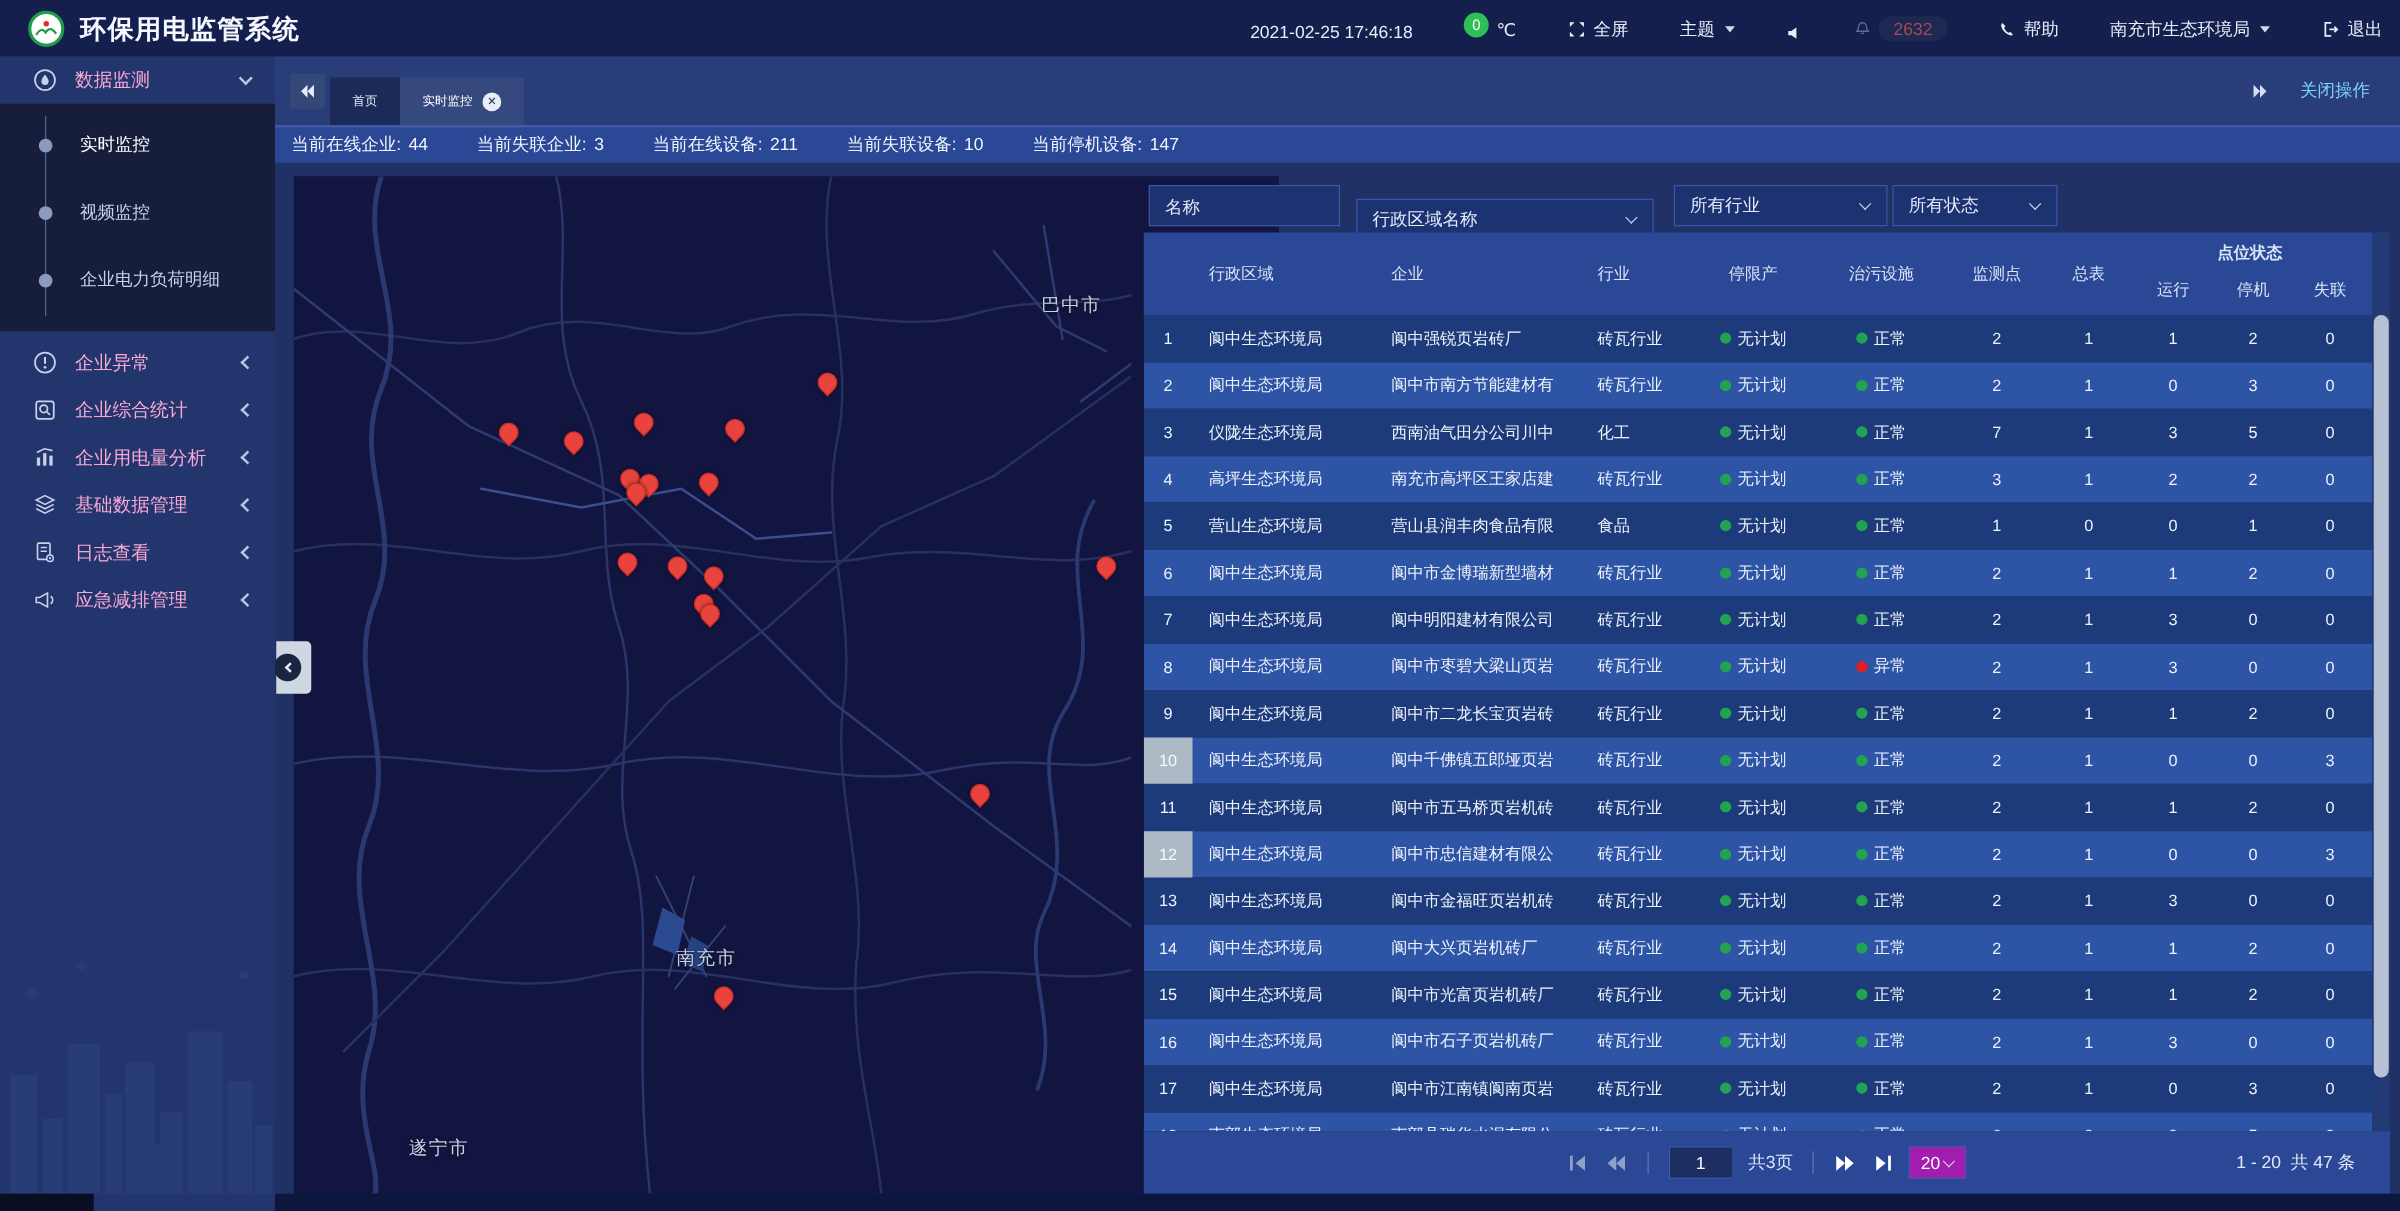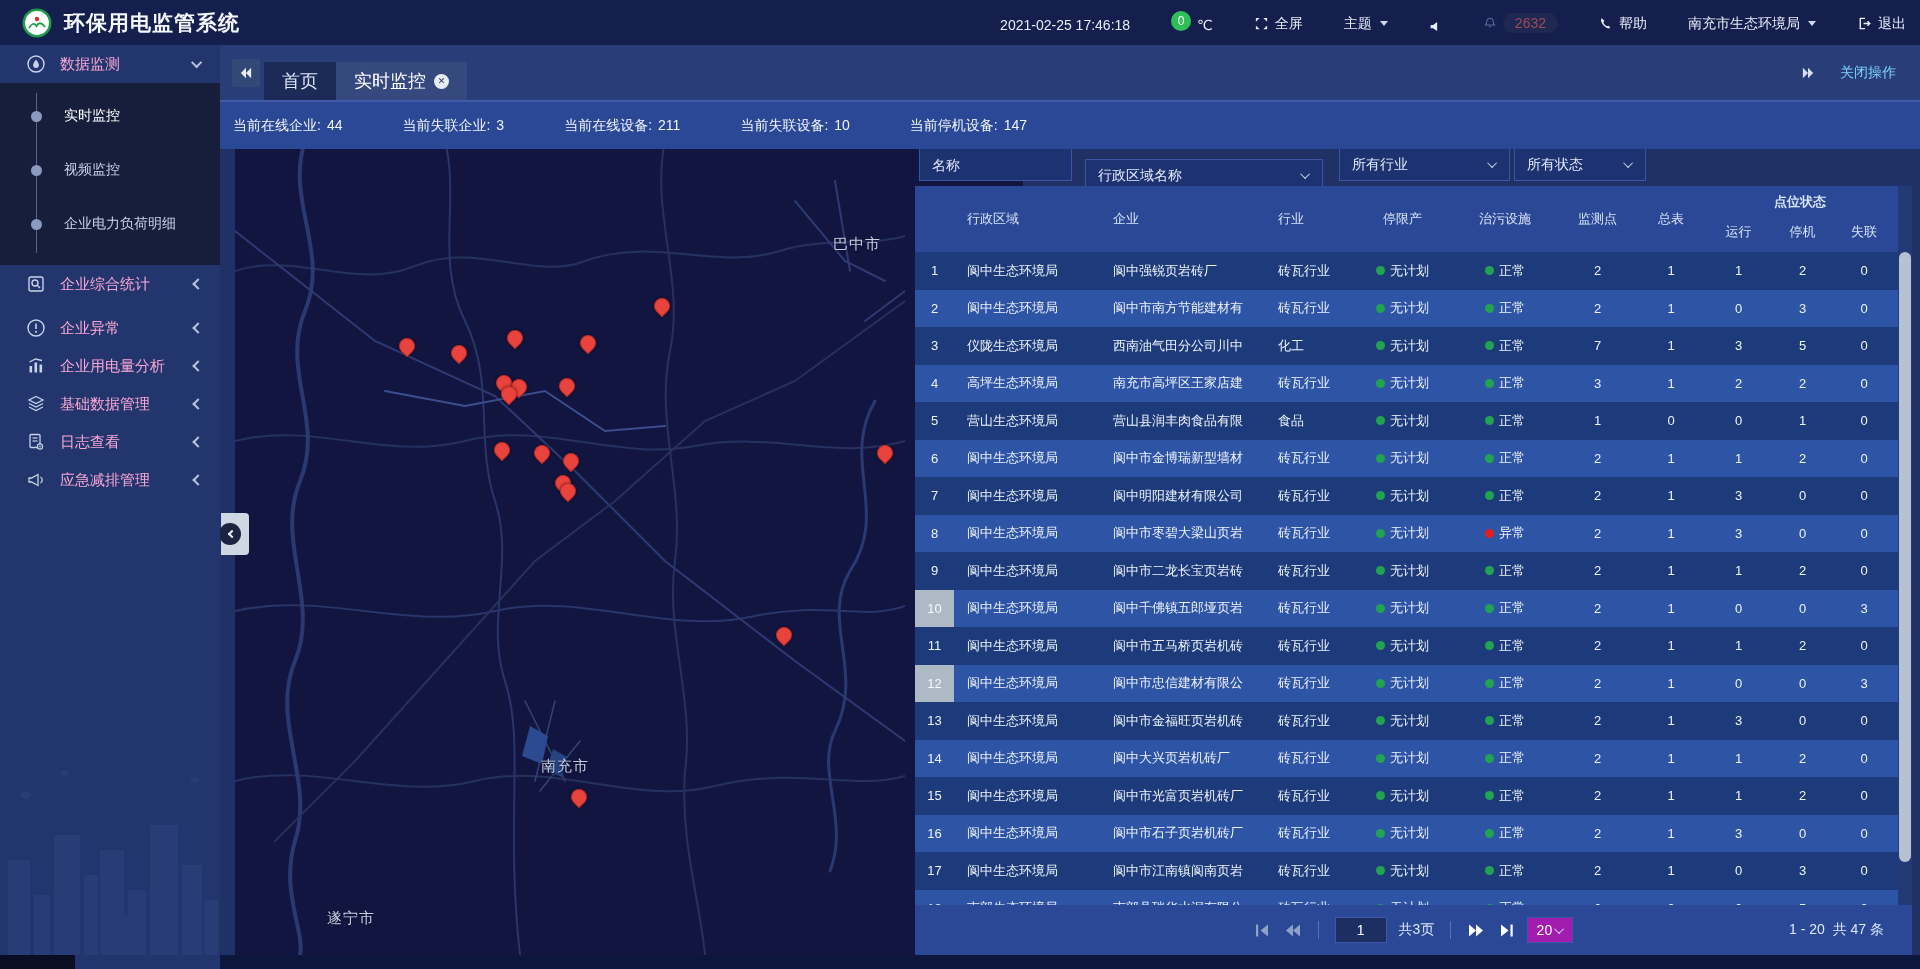--- a/index.html
+++ b/index.html
@@ -37,33 +37,33 @@
   .sdot { position:absolute; left:31px; width:11px; height:11px; border-radius:50%; background:#8d9abf; }
   .skyline { position:absolute; left:0; bottom:14px; width:220px; height:190px; opacity:.55; }
   .side-black { position:absolute; left:0; top:955px; width:75px; height:14px; background:#0a0e22; z-index:25; }
 
   
   .tabbar { position:absolute; left:220px; top:45px; width:1700px; height:55px; background:#293d79;
             display:flex; align-items:center; z-index:10; }
   .tab-collapse { width:28px; height:28px; margin:0 4px 0 12px; background:#344878; display:flex;
                   align-items:center; justify-content:center; border-radius:2px; cursor:pointer; }
   .tab { height:38px; align-self:flex-end; display:flex; align-items:center; padding:0 18px;
-         font-size:18px; color:#dfe6f6; cursor:pointer; }
+         font-size:10px; color:#dfe6f6; cursor:pointer; }
   .tab.inactive { background:#1b2a57; }
   .tab.active { background:#36497f; color:#fff; }
   .tab-close { width:15px; height:15px; margin-left:8px; border-radius:50%; background:#e9edf6;
                position:relative; cursor:pointer; }
   .tab-close::before { content:"✕"; position:absolute; left:0; top:0; width:15px; height:15px;
                font-size:9px; color:#26335f; display:flex; align-items:center; justify-content:center; }
   .tabbar-right { margin-left:auto; display:flex; align-items:center; gap:24px; padding-right:24px;
                   color:#7dd3fc; font-size:14px; }
 
   
-  .statsbar { position:absolute; left:220px; top:100px; width:1700px; height:49px; background:#2b4896;
-              border-top:2px solid #4259a8; display:flex; align-items:center; gap:60px; padding-left:13px;
+  .statsbar { position:absolute; left:220px; top:100px; width:1700px; height:30px; background:#2b4896;
+              border-top:2px solid #4259a8; display:flex; align-items:center; gap:39px; padding-left:13px;
               color:#f0f4fd; font-size:14px; z-index:10; }
   .stat { display:flex; gap:6px; white-space:nowrap; }
 
   
   .content-bg { position:absolute; left:220px; top:141px; width:1700px; height:814px; background:#203166; }
   .bottom-strip { position:absolute; left:220px; top:955px; width:1700px; height:14px; background:#0d173d; }
 
   
   .map { position:absolute; left:235px; top:141px; width:788px; height:814px; background:#121540; overflow:hidden; cursor:grab; }
   .map svg.roads { position:absolute; left:0; top:0; }
@@ -201,37 +201,37 @@
       <div class="subitem">
         <span class="sdot"></span>
         <span>视频监控</span>
       </div>
       <div class="subitem">
         <span class="sdot"></span>
         <span>企业电力负荷明细</span>
       </div>
     </div>
 
+    <div class="side-group" style="margin-top:6px;">
+      <svg class="gicon" viewBox="0 0 20 20">
+        <circle cx="10" cy="10" r="8" fill="none" stroke="#c7d2e8" stroke-width="1.4"></circle>
+        <line x1="10" y1="5.5" x2="10" y2="11" stroke="#c7d2e8" stroke-width="1.6"></line>
+        <circle cx="10" cy="13.8" r="1.1" fill="#c7d2e8"></circle>
+      </svg>
+      <span class="glabel">企业异常</span>
+      <span class="chev chev-left"></span>
+    </div>
+
     <div class="side-group">
       <svg class="gicon" viewBox="0 0 20 20">
         <rect x="3" y="3" width="14" height="14" rx="2" fill="none" stroke="#c7d2e8" stroke-width="1.4"></rect>
         <circle cx="9" cy="9" r="3" fill="none" stroke="#c7d2e8" stroke-width="1.4"></circle>
         <line x1="11.2" y1="11.2" x2="14" y2="14" stroke="#c7d2e8" stroke-width="1.4"></line>
       </svg>
       <span class="glabel">企业综合统计</span>
-      <span class="chev chev-left"></span>
-    </div>
-
-    <div class="side-group" style="margin-top:6px;">
-      <svg class="gicon" viewBox="0 0 20 20">
-        <circle cx="10" cy="10" r="8" fill="none" stroke="#c7d2e8" stroke-width="1.4"></circle>
-        <line x1="10" y1="5.5" x2="10" y2="11" stroke="#c7d2e8" stroke-width="1.6"></line>
-        <circle cx="10" cy="13.8" r="1.1" fill="#c7d2e8"></circle>
-      </svg>
-      <span class="glabel">企业异常</span>
       <span class="chev chev-left"></span>
     </div>
 
     <div class="side-group">
       <svg class="gicon" viewBox="0 0 20 20">
         <rect x="3.5" y="10" width="2.6" height="6.5" fill="#c7d2e8"></rect>
         <rect x="8.5" y="6.5" width="2.6" height="10" fill="#c7d2e8"></rect>
         <rect x="13.5" y="8.5" width="2.6" height="8" fill="#c7d2e8"></rect>
         <polyline points="3.5,6 9.5,3 16,4.5" fill="none" stroke="#c7d2e8" stroke-width="1.3"></polyline>
       </svg>

